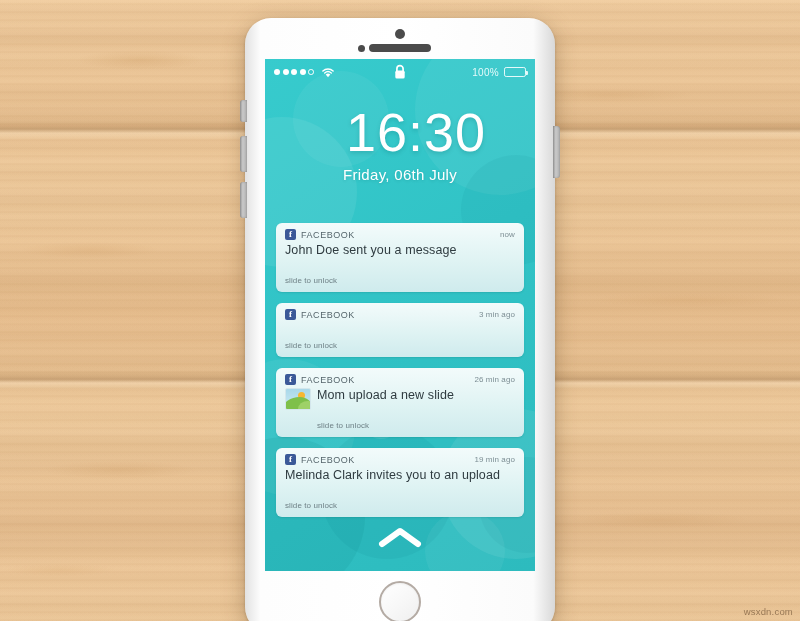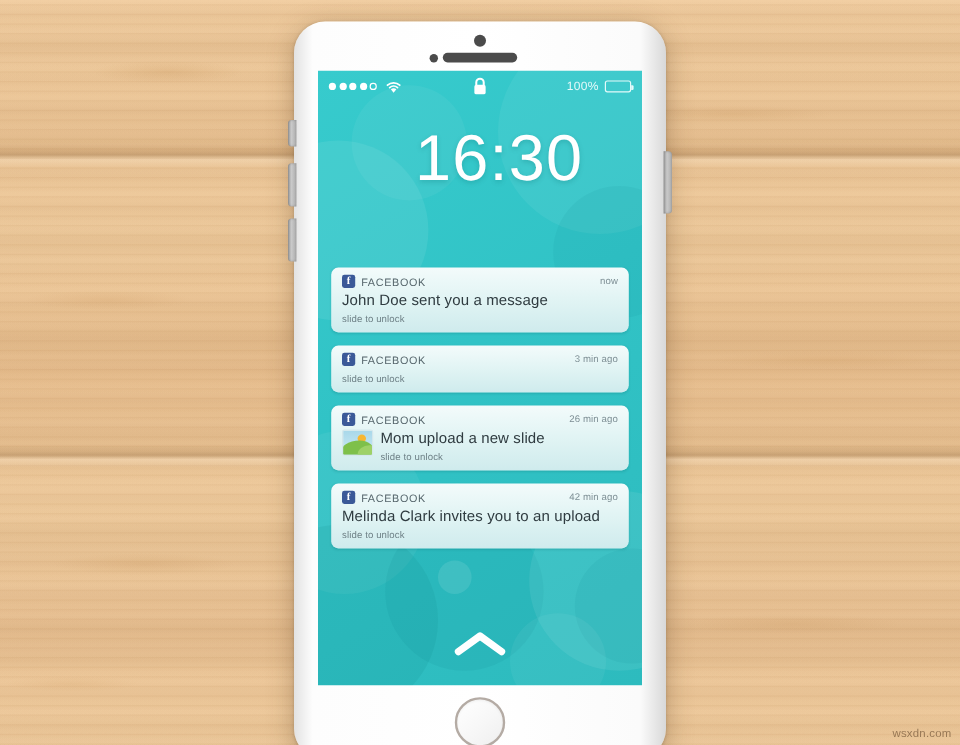--- a/index.html
+++ b/index.html
@@ -248,21 +248,21 @@
   .notif-text-col { min-width: 0; }
   .notif-title {
     font-size: 12.5px;
     color: #2f3b40;
     line-height: 1.2;
     letter-spacing: 0.1px;
   }
   .notif-sub {
     font-size: 8px;
     color: #6e8086;
-    margin-top: 3px;
+    margin-top: 18px;
     letter-spacing: 0.1px;
   }
 
   
   #slide-up-chevron {
     position: absolute;
     left: 50%; transform: translateX(-50%);
     bottom: 19px;
   }
 
@@ -352,20 +352,21 @@
       <div id="status-right">
         <span id="battery-percent">100%</span>
         <span id="battery-icon">
           <span id="battery-fill"></span>
         </span>
       </div>
     </div>
 
     <div id="clock-block">
       <div id="clock-time">16:30</div>
+      <div id="clock-date">Friday, 06th July</div>
     </div>
 
     <div id="notification-list">
 
       <div class="notification-card">
         <div class="notif-head">
           <span class="fb-icon">f</span>
           <span class="notif-app">FACEBOOK</span>
           <span class="notif-time">now</span>
         </div>
@@ -406,21 +407,21 @@
             <div class="notif-title">Mom upload a new slide</div>
             <div class="notif-sub">slide to unlock</div>
           </div>
         </div>
       </div>
 
       <div class="notification-card">
         <div class="notif-head">
           <span class="fb-icon">f</span>
           <span class="notif-app">FACEBOOK</span>
-          <span class="notif-time">42 min ago</span>
+          <span class="notif-time">19 min ago</span>
         </div>
         <div class="notif-body">
           <div class="notif-text-col">
             <div class="notif-title">Melinda Clark invites you to an upload</div>
             <div class="notif-sub">slide to unlock</div>
           </div>
         </div>
       </div>
 
     </div>

